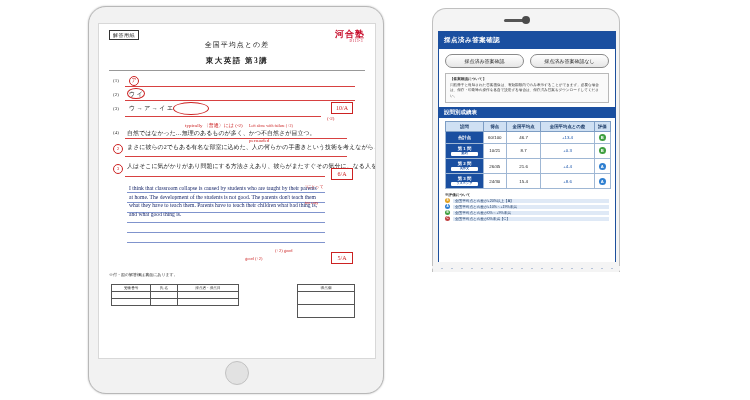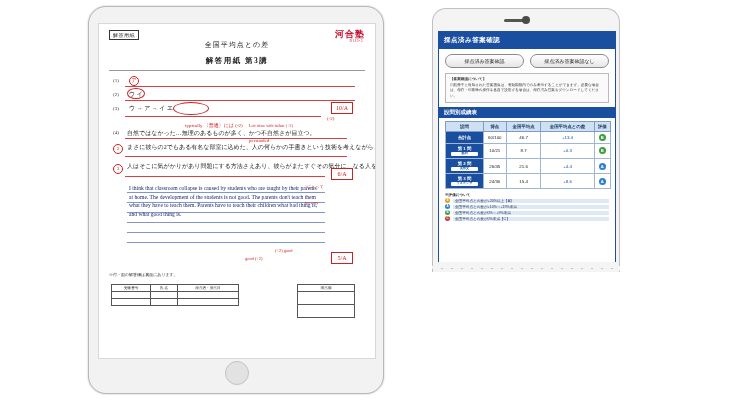--- a/index.html
+++ b/index.html
@@ -352,21 +352,21 @@
 <div class="stage">
 
   <div class="tablet">
     <div class="tablet-screen">
       <div class="sheet">
 
         <div class="sheet-tag">解答用紙</div>
         <div class="brand">河合塾</div>
         <div class="brand-sub">D113-3</div>
         <div class="course">全国平均点との差</div>
-        <div class="exam">解答用紙 第3講</div>
+        <div class="exam">東大英語 第3講</div>
 
         <div class="rule" style="top:46px;"></div>
 
         <div class="qnum" style="left:14px; top:54px;">(1)</div>
         <div class="circle-num" style="left:30px; top:52px;">ア</div>
         <div class="redline" style="left:26px; top:62px; width:230px;"></div>
 
         <div class="qnum" style="left:14px; top:68px;">(2)</div>
         <div class="hand jp" style="left:30px; top:66px;">ウ イ</div>
         <div class="ellipse" style="left:28px; top:64px; width:16px; height:9px;"></div>

